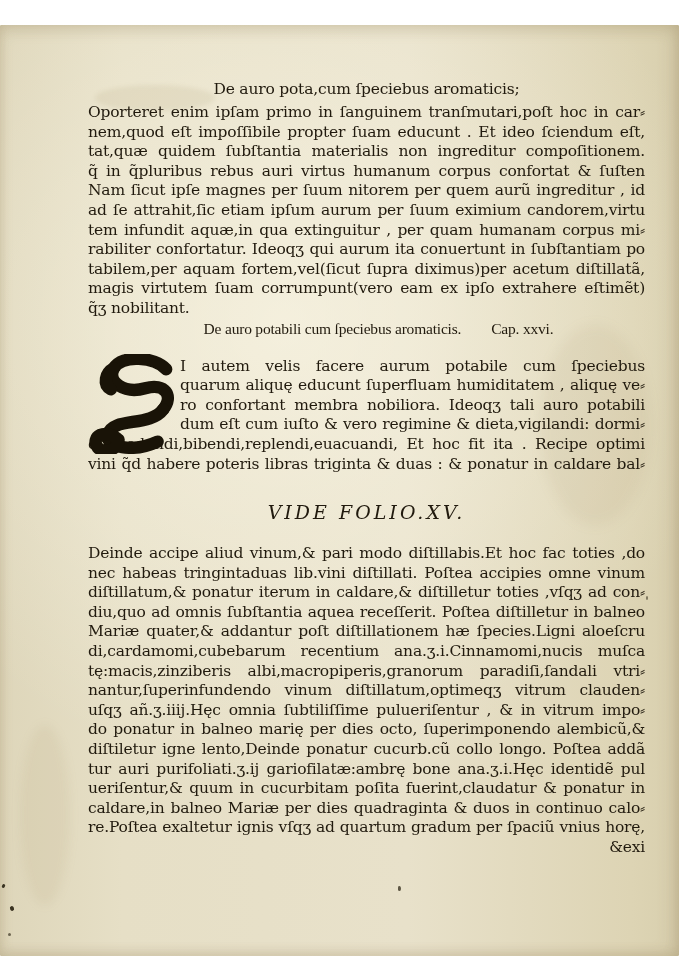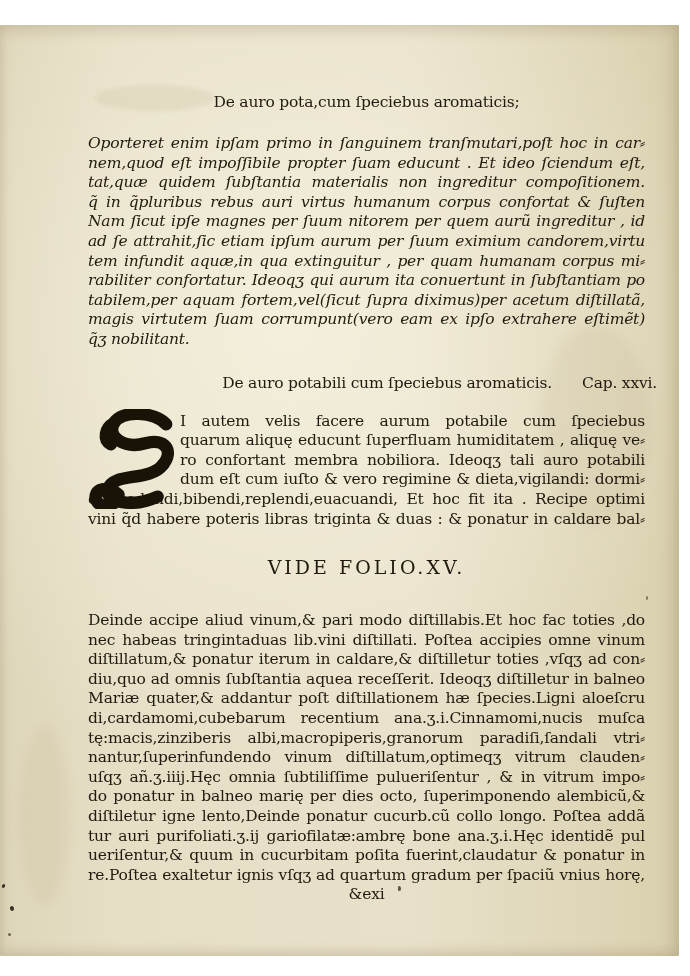--- a/index.html
+++ b/index.html
@@ -12,42 +12,43 @@
   .paper{
     position:absolute;left:0;top:25px;width:679px;height:931px;
     background:
       radial-gradient(ellipse 120% 90% at 42% 32%, rgba(255,252,238,0.55) 0%, rgba(255,252,238,0) 55%),
       linear-gradient(90deg, #ded6ba 0%, #e6dfc6 18%, #e8e1ca 60%, #ddd4b4 93%, #d8cfae 100%),
       #e2dabe;
     box-shadow: inset 0 6px 14px rgba(140,120,80,0.18), inset 0 -5px 10px rgba(140,120,80,0.14), inset -8px 0 16px rgba(130,110,70,0.12);
     border-radius:1px;
   }
   .textblock{
-    position:absolute;left:88px;top:93px;width:557px;
+    position:absolute;left:88px;top:80px;width:557px;
     font-size:15.5px;letter-spacing:-0.2px;line-height:19.6px;
   }
   .ln{
     height:19.6px;overflow:hidden;white-space:nowrap_off;
     text-align:justify;text-align-last:justify;
   }
   .ln.last{text-align-last:left;}
   .ind{margin-left:92px;}
   .h-top{text-align:center;height:20px;}
   .h-chap{
-    margin-top:24px;height:20px;display:flex;justify-content:flex-end;gap:30px;
+    height:20px;display:flex;justify-content:center;gap:30px;
     transform:translateX(12px);
+    font-family:Liberation Serif, serif;
   }
-  .para1{margin-top:21px;font-style:italic;}
+  .para1{margin-top:3px;}
   .para2{margin-top:18px;position:relative;}
   .h-folio{
     margin-top:26px;height:24px;text-align:center;
-    font-size:19px;letter-spacing:3px;line-height:24px;
+    font-size:19px;letter-spacing:3px;line-height:24px;font-style:italic;
   }
-  .para3{margin-top:32px;}
-  .catchword{height:19.6px;text-align:center;}
+  .para3{margin-top:20px;}
+  .catchword{height:19.6px;text-align:right;}
   .dropcap{
     position:absolute;left:-6px;top:-3px;width:96px;height:100px;
   }
   .sr{position:absolute;opacity:0;font-size:4px;left:0;top:0;}
   .speck{position:absolute;background:#3a3322;border-radius:50%;}
   .sp1{left:2px;top:884px;width:3px;height:4px;transform:rotate(30deg);}
   .sp2{left:10px;top:906px;width:4px;height:5px;transform:rotate(-20deg);}
   .sp3{left:8px;top:933px;width:3px;height:3px;opacity:.7;}
   .sp4{left:398px;top:886px;width:3px;height:5px;opacity:.8;border-radius:40% 60% 60% 40%;}
   .sp5{left:646px;top:596px;width:2px;height:4px;opacity:.6;}
@@ -104,30 +105,31 @@
     <div class="ln">endi:edendi,bibendi,replendi,euacuandi, Et hoc fit ita . Recipe optimi</div>
     <div class="ln">vini q̃d habere poteris libras triginta &amp; duas : &amp; ponatur in caldare bal⸗</div>
   </div>
 
   <div class="h-folio">VIDE FOLIO.XV.</div>
 
   <div class="para3">
     <div class="ln">Deinde accipe aliud vinum,&amp; pari modo diſtillabis.Et hoc fac toties ,do</div>
     <div class="ln">nec habeas tringintaduas lib.vini diſtillati. Poſtea accipies omne vinum</div>
     <div class="ln">diſtillatum,&amp; ponatur iterum in caldare,&amp; diſtilletur toties ,vſqʒ ad con⸗</div>
-    <div class="ln">diu,quo ad omnis ſubſtantia aquea receſſerit. Ideoqʒ diſtilletur in balneo</div>
+    <div class="ln">diu,quo ad omnis ſubſtantia aquea receſſerit. Poſtea diſtilletur in balneo</div>
     <div class="ln">Mariæ quater,&amp; addantur poſt diſtillationem hæ ſpecies.Ligni aloeſcru</div>
     <div class="ln">di,cardamomi,cubebarum recentium ana.ʒ.i.Cinnamomi,nucis muſca</div>
     <div class="ln">tę:macis,zinziberis albi,macropiperis,granorum paradiſi,ſandali vtri⸗</div>
     <div class="ln">nantur,ſuperinfundendo vinum diſtillatum,optimeqʒ vitrum clauden⸗</div>
     <div class="ln">uſqʒ añ.ʒ.iiij.Hęc omnia ſubtiliſſime pulueriſentur , &amp; in vitrum impo⸗</div>
     <div class="ln">do ponatur in balneo marię per dies octo, ſuperimponendo alembicũ,&amp;</div>
     <div class="ln">diſtiletur igne lento,Deinde ponatur cucurb.cũ collo longo. Poſtea addã</div>
     <div class="ln">tur auri purifoliati.ʒ.ij gariofilatæ:ambrę bone ana.ʒ.i.Hęc identidẽ pul</div>
     <div class="ln">ueriſentur,&amp; quum in cucurbitam poſita fuerint,claudatur &amp; ponatur in</div>
+    <div class="ln">caldare,in balneo Mariæ per dies quadraginta &amp; duos in continuo calo⸗</div>
     <div class="ln">re.Poſtea exaltetur ignis vſqʒ ad quartum gradum per ſpaciũ vnius horę,</div>
     <div class="catchword">&amp;exi</div>
   </div>
 
 </div>
 
 <div class="speck sp1"></div>
 <div class="speck sp2"></div>
 <div class="speck sp3"></div>
 <div class="speck sp4"></div>

